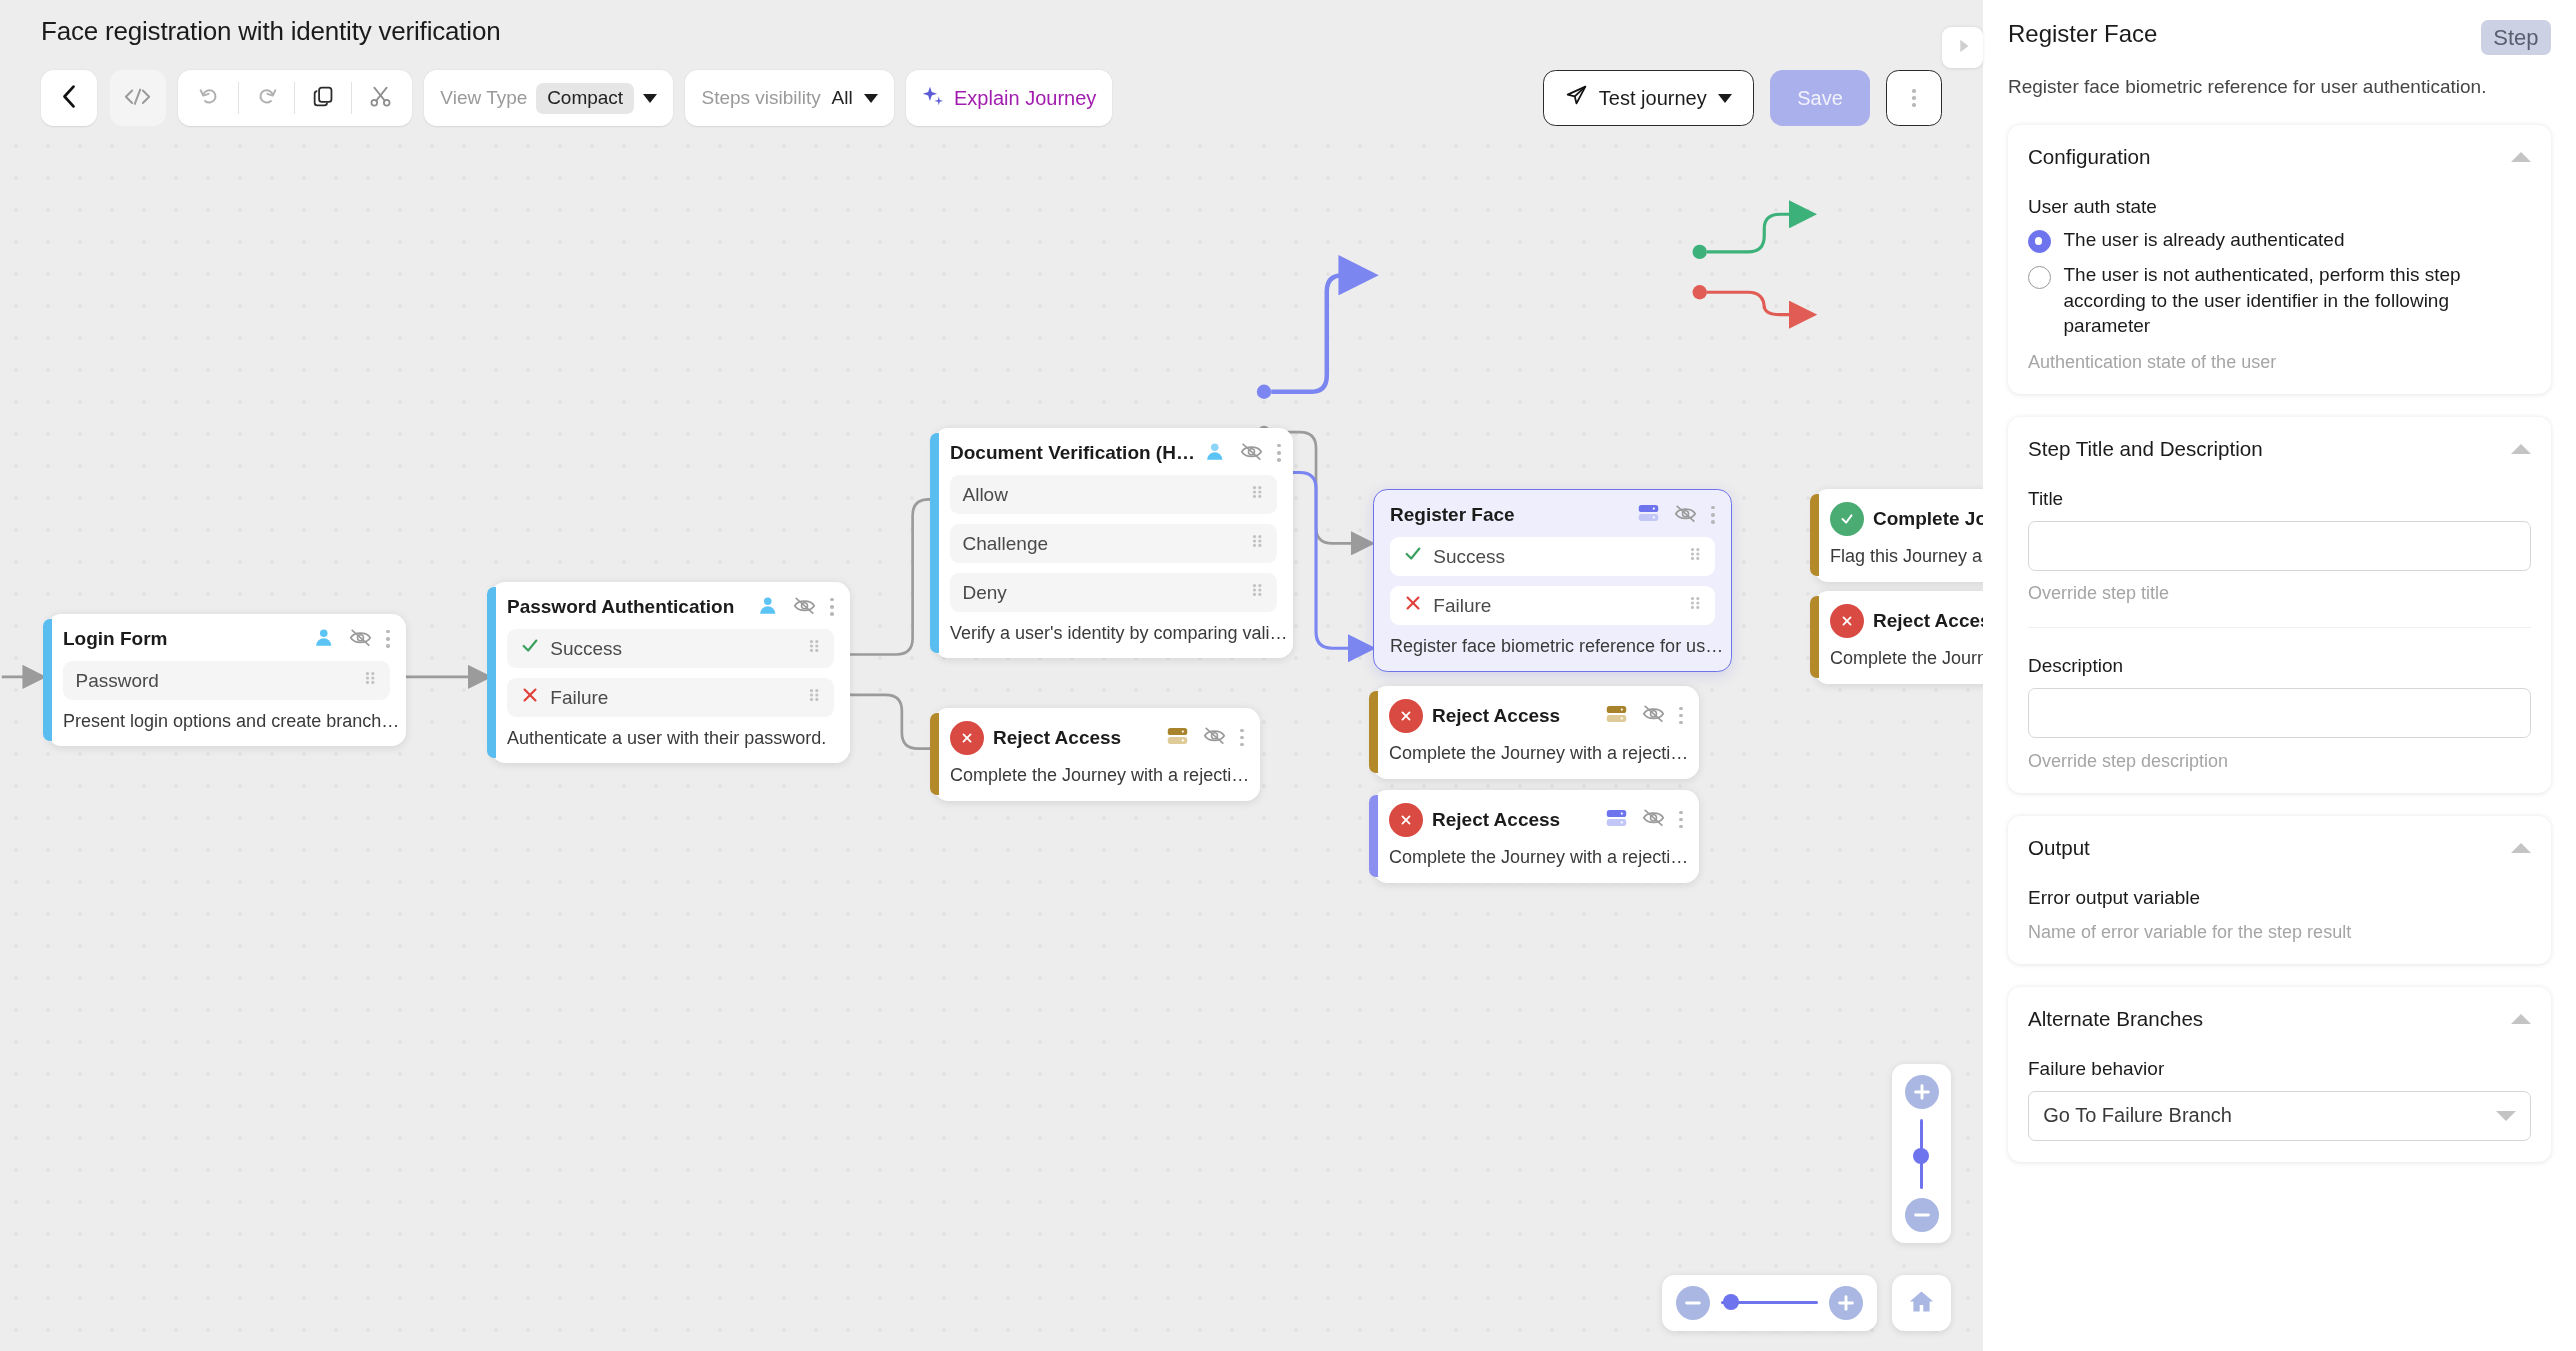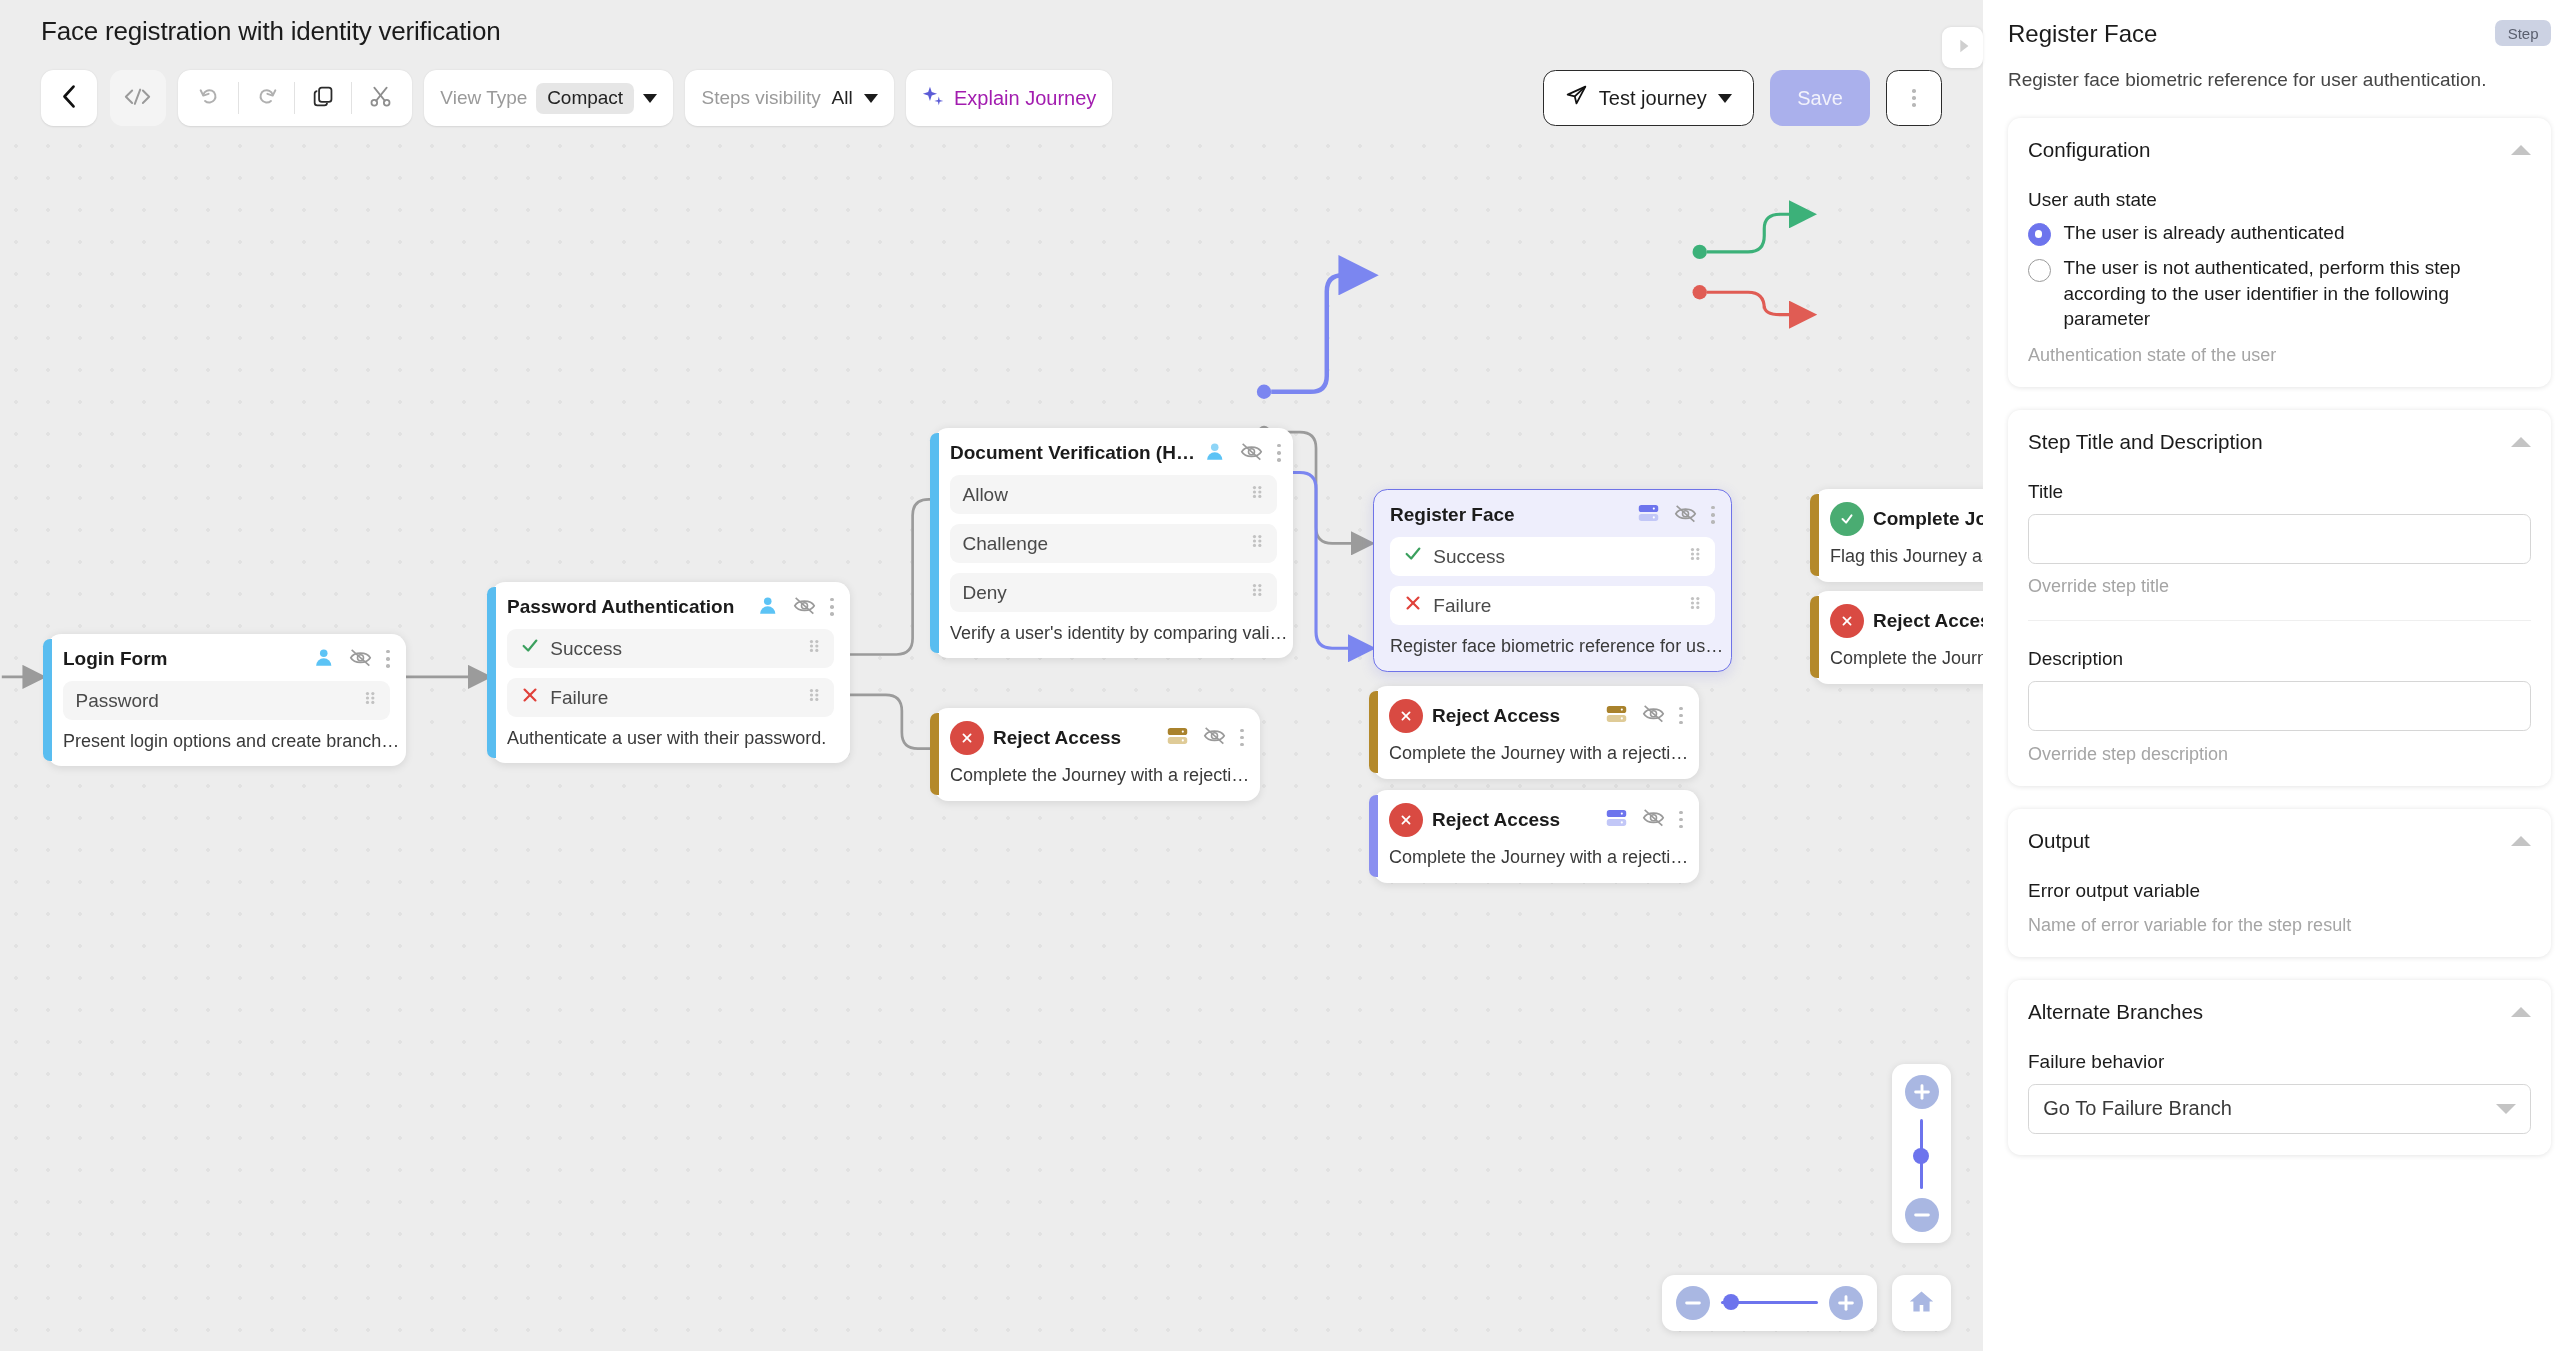--- a/index.html
+++ b/index.html
@@ -137,21 +137,21 @@
     position: absolute; right: 0px; top: 27px; width: 41px; height: 41px; background: #fff;
     border-radius: 9px; box-shadow: 0 0.9px 3.6px rgba(0,0,0,0.10);
     display: flex; align-items: center; justify-content: center; cursor: pointer; z-index: 5;
   }
 
   
   .panel { width: 593px; height: 1352px; background: #ffffff; padding: 20px 25px 0 25px; overflow: hidden; flex: 0 0 auto; }
   .panel-head { display: flex; align-items: flex-start; }
   .panel-title { font-size: 24px; color: #1b1b1b; }
   .step-chip {
-    margin-left: auto; background: #ccd2e3; color: #5a5f6e; font-size: 15px;
+    margin-left: auto; background: #ccd2e3; color: #5a5f6e; font-size: 22px;
     border-radius: 7.2px; padding: 4.5px 12.5px;
   }
   .panel-sub { font-size: 19px; color: #454545; margin-top: 18px; line-height: 1.5; }
   .card {
     margin-top: 23px; background: #fff; border-radius: 12.5px; box-shadow: 0 0.9px 5.4px rgba(0,0,0,0.10);
     padding: 20px 20px 21.5px 20px;
   }
   .card-head { display: flex; align-items: center; }
   .card-title { font-size: 20.6px; color: #1b1b1b; }
   .chev { margin-left: auto; width: 0; height: 0; border-left: 10px solid transparent;
@@ -338,21 +338,21 @@
         <circle cx="1410" cy="382" r="8" fill="#7b86f0"></circle>
         <path d="M1418 382 L1450 382 Q1468 382 1468 400 L1468 560 Q1468 578 1486 578 L1528 578" fill="none" stroke="#7b86f0" stroke-width="3.5" marker-end="url(#ab)"></path>
 
         <circle cx="1896" cy="136" r="8" fill="#3cb179"></circle>
         <path d="M1904 136 L1950 136 Q1968 136 1968 118 L1968 110 Q1968 94 1986 94 L2020 94" fill="none" stroke="#3cb179" stroke-width="3.5" marker-end="url(#agr)"></path>
 
         <circle cx="1896" cy="181" r="8" fill="#e05c54"></circle>
         <path d="M1904 181 L1950 181 Q1968 181 1968 199 L1968 196 Q1968 206 1986 206 L2020 206" fill="none" stroke="#e05c54" stroke-width="3.5" marker-end="url(#ar)"></path>
       </svg>
 
-      <div class="node" style="--accent:#59bdf0; left:47px; top:484px; width:359px;margin-top:20px;">
+      <div class="node" style="--accent:#59bdf0; left:47px; top:484px; width:359px;">
         <div class="node-head">
           <span class="node-title">Login Form</span>
           <span class="node-head-icons">
             <span>
               <svg width="21.5" height="21.5" viewBox="0 0 24 24">
                   <circle cx="12" cy="7" r="4.2" fill="#5cc3f5"></circle>
                   <path d="M3.5 21 A8.5 8.5 0 0 1 20.5 21 Z" fill="#5cc3f5"></path>
                 </svg>
             </span>
             <span>

